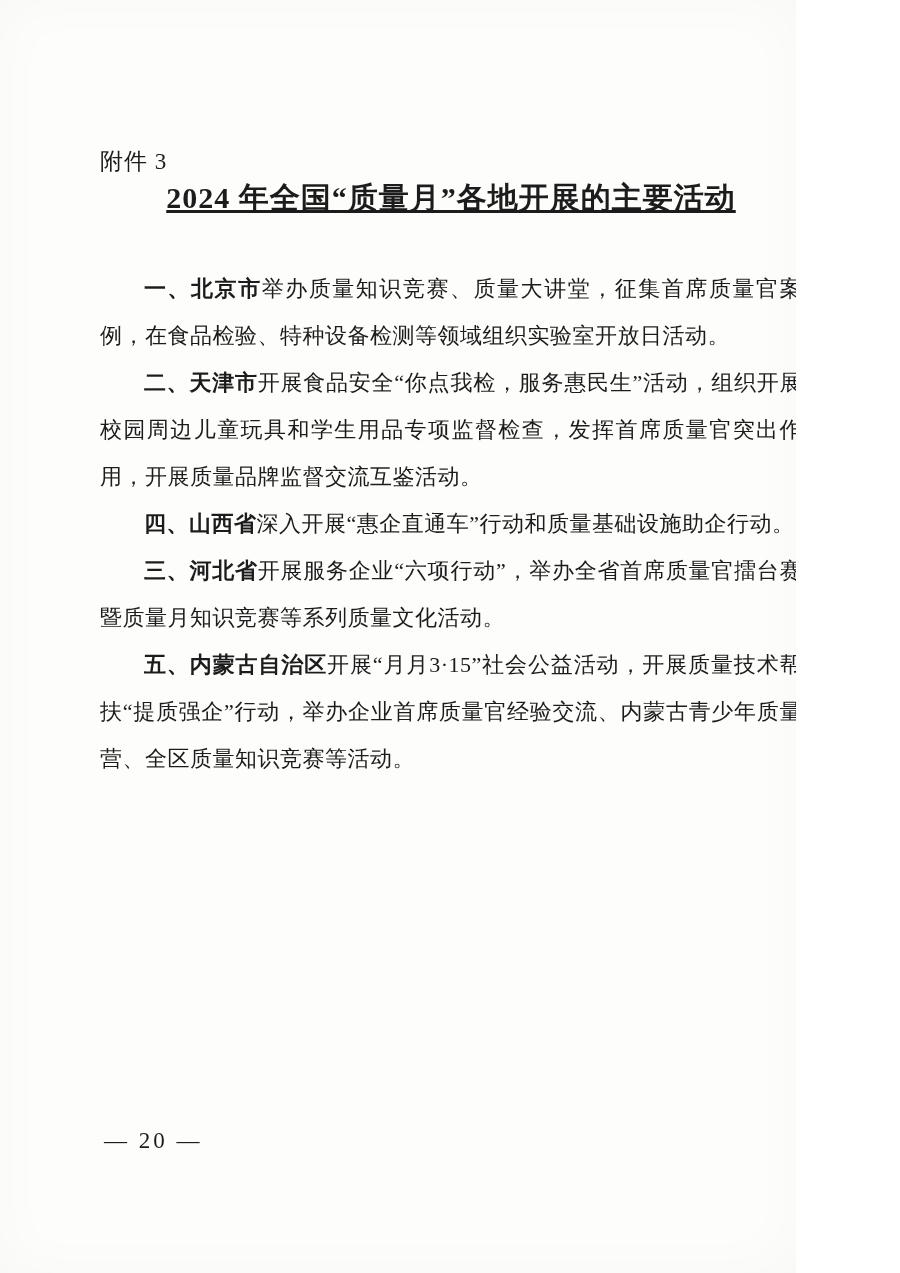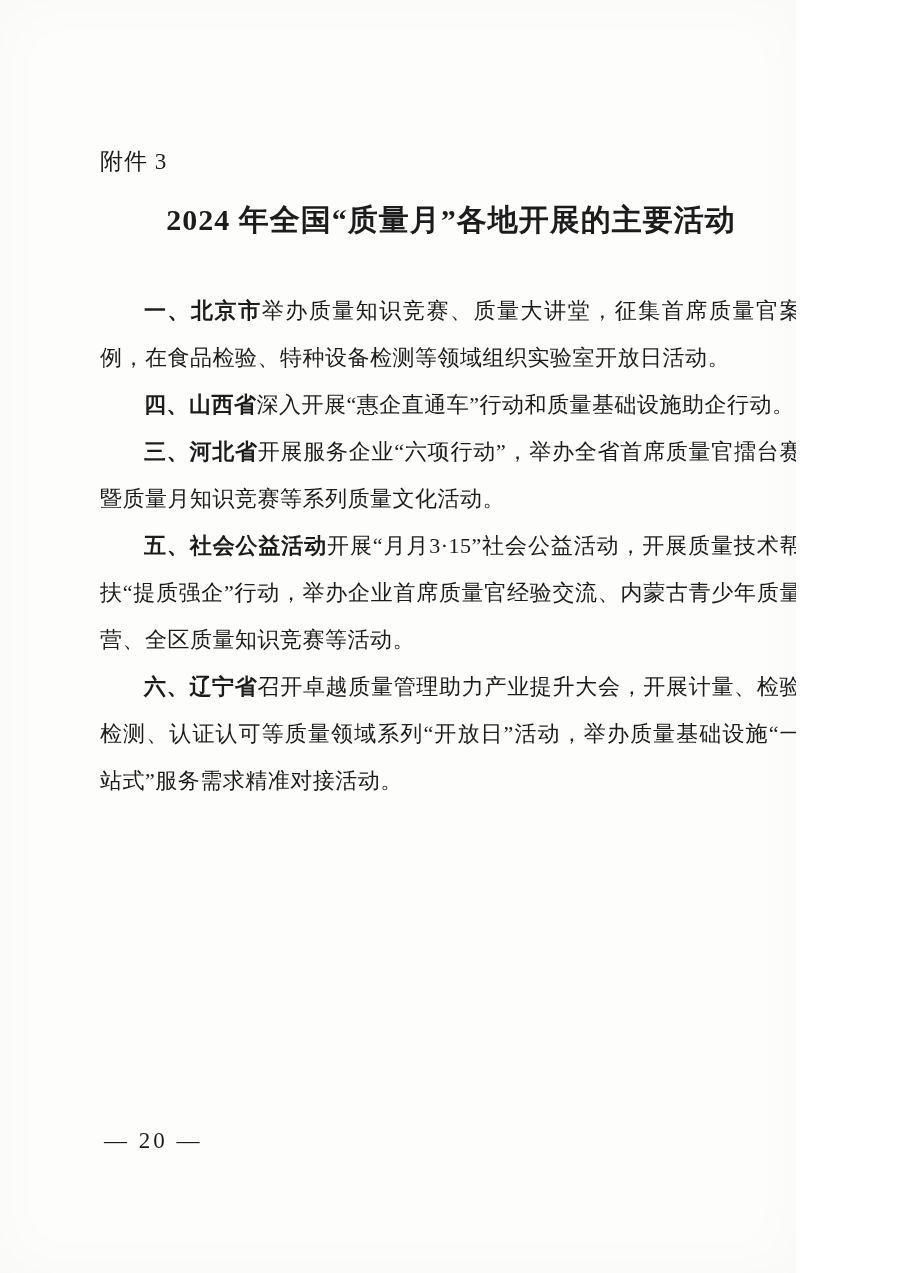--- a/index.html
+++ b/index.html
@@ -21,26 +21,26 @@
     left: 100px;
     top: 148px;
     width: 702px;
   }
   .attachment-label {
     font-size: 23px;
     line-height: 28px;
     letter-spacing: 1px;
   }
   .doc-title {
-    margin-top: 22px;
     font-size: 30px;
     line-height: 44px;
     font-weight: 700;
     text-align: center;
     letter-spacing: 1px;
+    text-decoration: underline;
   }
   .paragraphs {
     margin-top: 45px;
   }
   .para {
     margin: 0;
     font-size: 22px;
     line-height: 47px;
     text-indent: 2em;
     text-align: justify;
@@ -66,28 +66,28 @@
   <div class="content">
 
     <div class="attachment-label">附件 3</div>
 
     <div class="doc-title">2024 年全国“质量月”各地开展的主要活动</div>
 
     <div class="paragraphs">
 
       <p class="para"><span class="lead">一、北京市</span><span>举办质量知识竞赛、质量大讲堂，征集首席质量官案例，在食品检验、特种设备检测等领域组织实验室开放日活动。</span></p>
 
+      <p class="para"><span class="lead">二、天津市</span><span>开展食品安全“你点我检，服务惠民生”活动，组织开展校园周边儿童玩具和学生用品专项监督检查，发挥首席质量官突出作用，开展质量品牌监督交流互鉴活动。</span></p>
 
       <p class="para"><span class="lead">四、山西省</span><span>深入开展“惠企直通车”行动和质量基础设施助企行动。</span></p>
 
       <p class="para"><span class="lead">三、河北省</span><span>开展服务企业“六项行动”，举办全省首席质量官擂台赛暨质量月知识竞赛等系列质量文化活动。</span></p>
 
-      <p class="para"><span class="lead">五、社会公益活动</span><span>开展“月月3·15”社会公益活动，开展质量技术帮扶“提质强企”行动，举办企业首席质量官经验交流、内蒙古青少年质量营、全区质量知识竞赛等活动。</span></p>
+      <p class="para"><span class="lead">五、内蒙古自治区</span><span>开展“月月3·15”社会公益活动，开展质量技术帮扶“提质强企”行动，举办企业首席质量官经验交流、内蒙古青少年质量营、全区质量知识竞赛等活动。</span></p>
 
-      <p class="para"><span class="lead">六、辽宁省</span><span>召开卓越质量管理助力产业提升大会，开展计量、检验检测、认证认可等质量领域系列“开放日”活动，举办质量基础设施“一站式”服务需求精准对接活动。</span></p>
 
 
 
     </div>
   </div>
 
   <div class="page-number">— 20 —</div>
 </div>
 
 </body></html>

